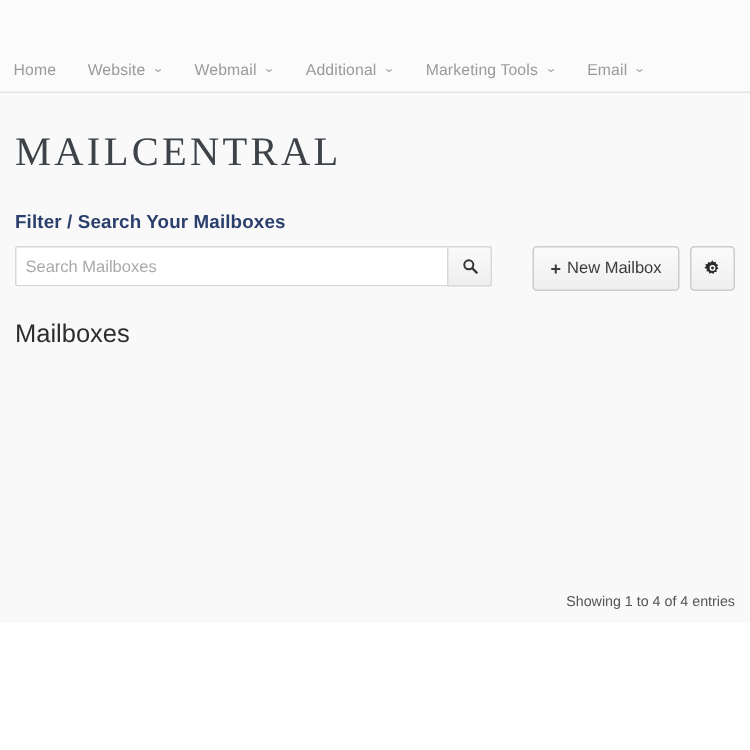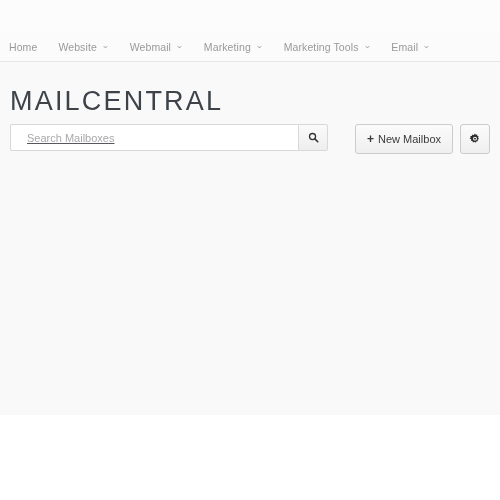--- a/index.html
+++ b/index.html
@@ -70,20 +70,21 @@
   }
 
   .brand-title {
     margin: 0;
     padding-top: 26px;
     font-size: 27px;
     font-weight: 300;
     letter-spacing: 2.2px;
     color: #3d4349;
     line-height: 1;
+    font-family: Liberation Serif, serif;
   }
 
   .section-label {
     margin: 0;
     padding-top: 26px;
     font-size: 12.5px;
     font-weight: bold;
     color: #2b3f6c;
     letter-spacing: 0.1px;
   }
@@ -102,26 +103,25 @@
     height: 27px;
   }
   .search-input {
     flex: 1 1 auto;
     height: 27px;
     box-sizing: border-box;
     border: 1px solid #d8d8d8;
     border-right: none;
     border-radius: 2px 0 0 2px;
     background: #ffffff;
-    padding: 0 16px;
+    padding: 0 6px;
     font-size: 11px;
     font-family: "Liberation Sans", sans-serif;
     color: #55595e;
     outline: none;
-    text-decoration: underline;
   }
   .search-input::placeholder { color: #a9a9a9; }
   .search-btn {
     width: 30px;
     height: 27px;
     box-sizing: border-box;
     border: 1px solid #d8d8d8;
     border-radius: 0 2px 2px 0;
     background: linear-gradient(#fafafa, #eeeeee);
     display: flex;
@@ -243,37 +243,38 @@
     </div>
     <div class="nav-item">
       <span>Website</span>
       <span class="nav-caret">⌄</span>
     </div>
     <div class="nav-item">
       <span>Webmail</span>
       <span class="nav-caret">⌄</span>
     </div>
     <div class="nav-item">
-      <span>Marketing</span>
+      <span>Additional</span>
       <span class="nav-caret">⌄</span>
     </div>
     <div class="nav-item">
       <span>Marketing Tools</span>
       <span class="nav-caret">⌄</span>
     </div>
     <div class="nav-item">
       <span>Email</span>
       <span class="nav-caret">⌄</span>
     </div>
   </nav>
 
   <main class="content">
 
     <h1 class="brand-title">MAILCENTRAL</h1>
 
+    <h2 class="section-label">Filter / Search Your Mailboxes</h2>
 
     <div class="toolbar">
 
       <div class="search-group">
         <input class="search-input" type="text" placeholder="Search Mailboxes" style="">
         <button class="search-btn">
           <svg width="11" height="11" viewBox="0 0 16 16">
             <circle cx="6.6" cy="6.6" r="4.4" fill="none" stroke="#333" stroke-width="1.9"></circle>
             <line x1="10" y1="10" x2="14.2" y2="14.2" stroke="#333" stroke-width="2.2" stroke-linecap="round"></line>
           </svg>
@@ -288,18 +289,20 @@
         <button class="btn btn-icon">
           <svg width="12" height="12" viewBox="0 0 20 20">
             <path fill="#2b2b2b" d="M10 0.8l1.1 2.3 2.5-0.6 0.3 2.5 2.4 0.9-1.3 2.2 1.6 2-2.2 1.3 0.2 2.5-2.5 0.1-1.2 2.2-2-1.5-2.3 1.1-0.8-2.4-2.5-0.4 0.5-2.5L0.9 9.3l1.9-1.7-0.7-2.4 2.5-0.3 0.9-2.4 2.2 1.2z"></path>
             <circle cx="10" cy="9.4" r="3.2" fill="#ffffff"></circle>
             <circle cx="10" cy="9.4" r="1.6" fill="#2b2b2b"></circle>
           </svg>
         </button>
       </div>
     </div>
 
-
-
+    <h3 class="mailboxes-heading">Mailboxes</h3>
+
+
+    <div class="entries-info">Showing 1 to 4 of 4 entries</div>
   </main>
 
   <div class="footer-white"></div>
 </div>
 
 </body></html>

